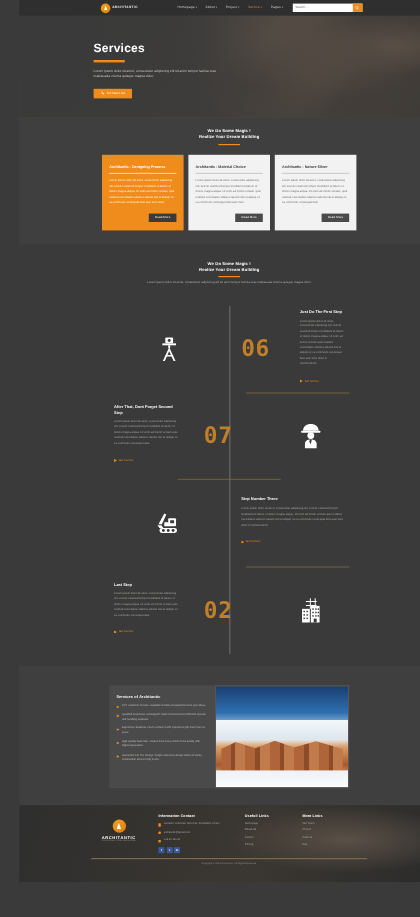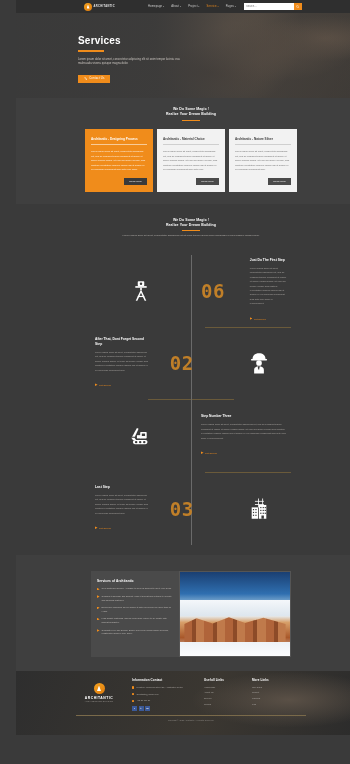--- a/index.html
+++ b/index.html
@@ -289,21 +289,21 @@
       <div class="step">
         <div class="txt l">
           <div class="step-title">After That, Dont Forget Second Step</div>
           <div class="step-body">Lorem ipsum dolor sit amet, consectetur adipiscing elit, sed do eiusmod tempor incididunt ut labore et dolore magna aliqua. Ut enim ad minim veniam quis nostrud exercitation ullamco laboris nisi ut aliquip ex ea commodo consequat duis.</div>
           <div class="step-link">
             <i></i>
             <span>Get Service</span>
           </div>
         </div>
         <div class="num-right">
-          <div class="num">02</div>
+          <div class="num">07</div>
         </div>
         <div class="ico-cell">
           <svg viewBox="0 0 64 64">
             <path d="M16 22c0-9 7-14 16-14s16 5 16 14H16z"></path>
               <rect x="12" y="22" width="40" height="4" rx="2"></rect>
             <circle cx="32" cy="32" r="7"></circle>
             <path d="M20 58v-9c0-6 5-9 12-9s12 3 12 9v9H20z"></path>
             <path d="M30 40h4l-2 10-3-6z" fill="#3a3a3a"></path>
           </svg>
         </div>
@@ -340,21 +340,21 @@
       <div class="step">
         <div class="txt l">
           <div class="step-title">Last Step</div>
           <div class="step-body">Lorem ipsum dolor sit amet, consectetur adipiscing elit, sed do eiusmod tempor incididunt ut labore et dolore magna aliqua. Ut enim ad minim veniam quis nostrud exercitation ullamco laboris nisi ut aliquip ex ea commodo consequat duis.</div>
           <div class="step-link">
             <i></i>
             <span>Get Service</span>
           </div>
         </div>
         <div class="num-right">
-          <div class="num">03</div>
+          <div class="num">02</div>
         </div>
         <div class="ico-cell">
           <svg viewBox="0 0 64 64">
             <path d="M30 6h2v22h-2z"></path>
               <path d="M22 12h22v2H22z"></path>
               <path d="M40 6h2v22h-2z"></path>
               <path d="M22 20h22v2H22z"></path>
             <rect x="14" y="28" width="16" height="28"></rect>
               <rect x="32" y="22" width="18" height="34"></rect>
             <g fill="#3a3a3a">

